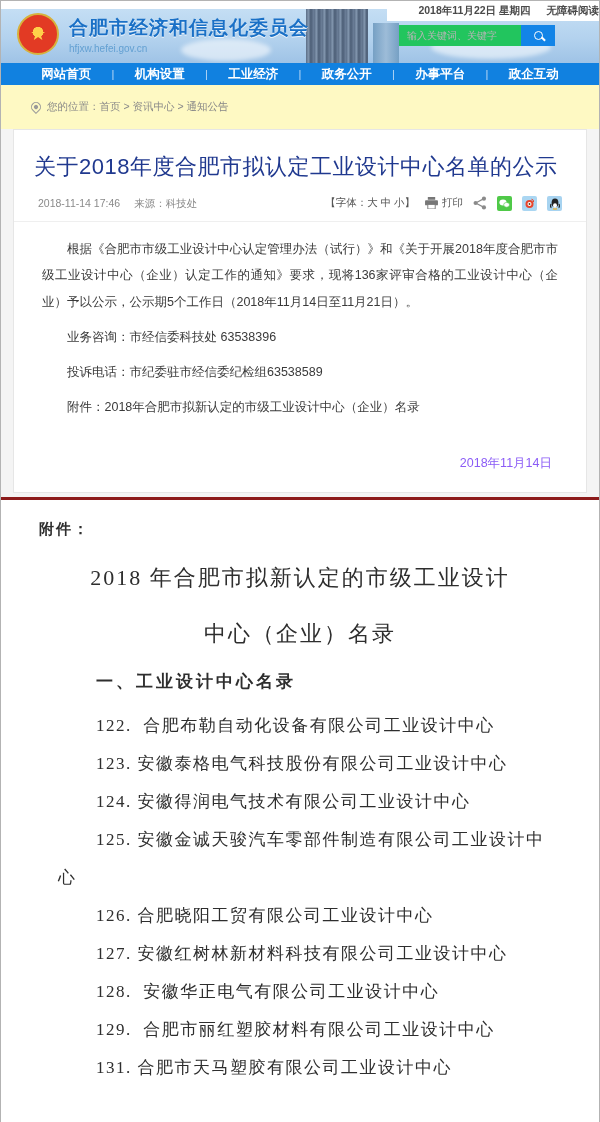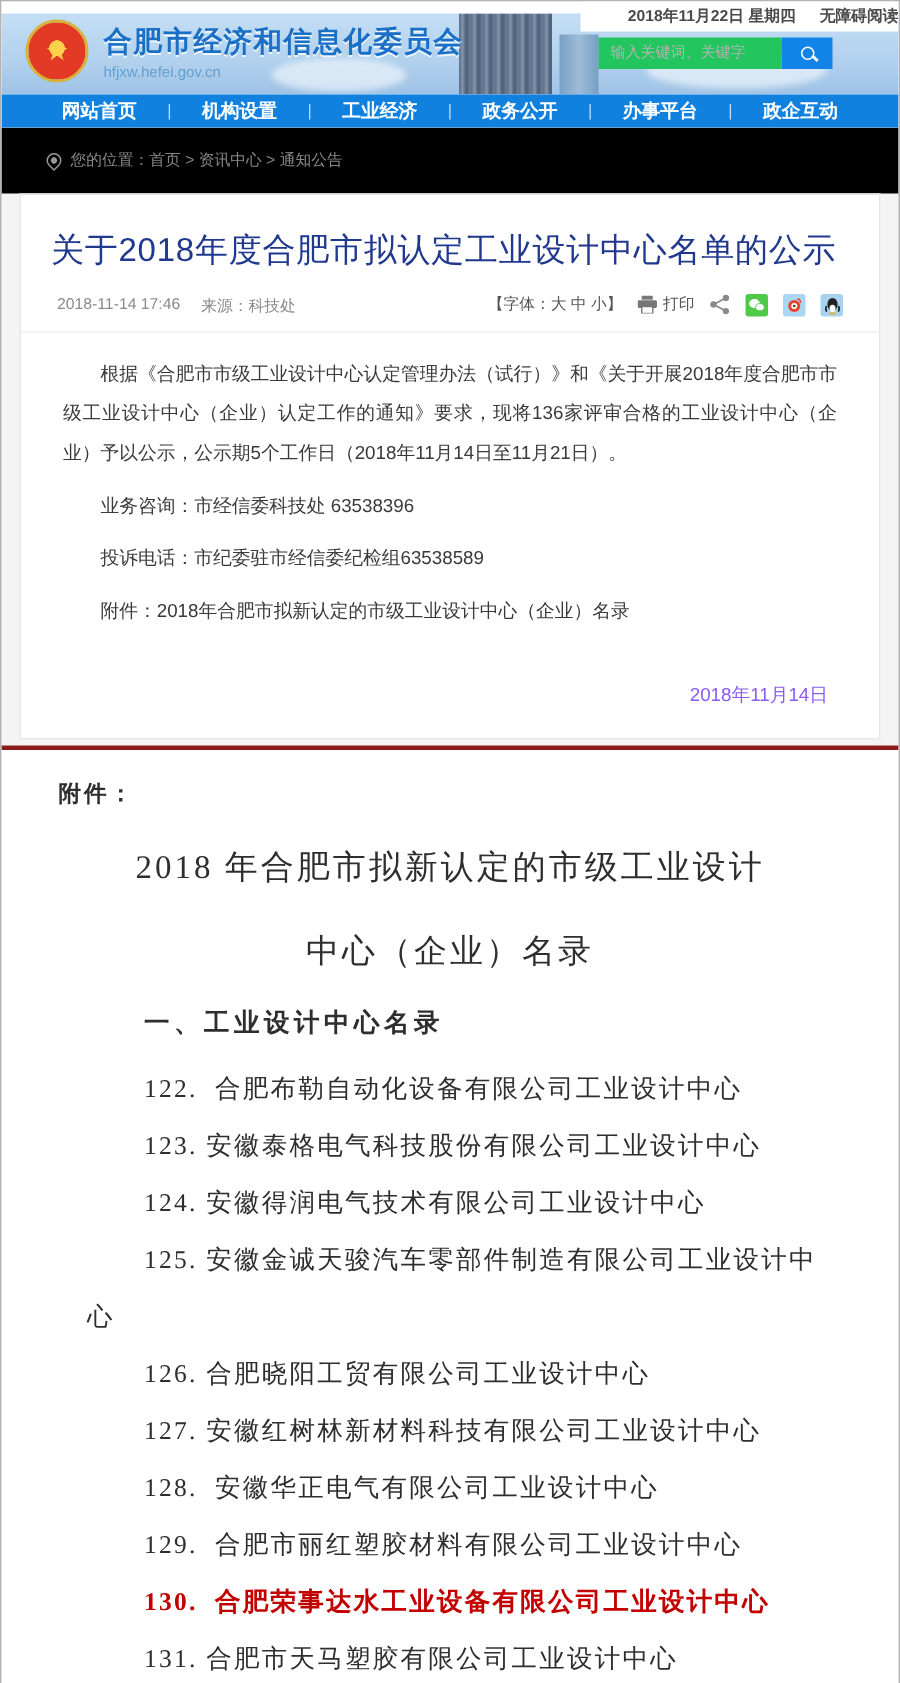--- a/index.html
+++ b/index.html
@@ -39,21 +39,21 @@
   .mag { width:9px; height:9px; border:1.6px solid #fff; border-radius:50%; position:relative; }
   .mag::after { content:""; position:absolute; width:5px; height:1.6px; background:#fff;
     transform:rotate(45deg); right:-4px; bottom:-1px; }
 
   .nav { position:absolute; bottom:0; left:0; right:0; height:22px; background:#1181e0;
     display:flex; align-items:center; justify-content:space-around; padding:0 30px; }
   .nav-item { color:#fff; font-size:12.5px; font-weight:bold; cursor:pointer; white-space:nowrap; }
   .nav-sep { color:#bcd9f5; font-size:11px; }
 
   
-  .crumb-band { height:44px; background:#000000; display:flex; align-items:center; padding-left:30px; }
+  .crumb-band { height:44px; background:#fef9c3; display:flex; align-items:center; padding-left:30px; }
   .crumb { display:flex; align-items:center; gap:6px; font-size:10.5px; color:#888; }
   .pin { width:10px; height:10px; border:1.4px solid #999; border-radius:50% 50% 50% 0;
     transform:rotate(-45deg); position:relative; }
   .pin::after { content:""; position:absolute; inset:2.4px; background:#999; border-radius:50%; }
 
   
   .card { margin:0 12px; background:#fff; border:1px solid #e6e6e6; padding:16px 0 14px; }
   .art-title { text-align:left; font-size:22px; font-weight:normal; color:#20398f;
     letter-spacing:.5px; padding:6px 20px 14px; }
   .meta { display:flex; justify-content:space-between; align-items:center;
@@ -201,18 +201,17 @@
 
     <div class="sec-head">一、工业设计中心名录</div>
     <p class="doc-item">122.  合肥布勒自动化设备有限公司工业设计中心</p>
     <p class="doc-item">123. 安徽泰格电气科技股份有限公司工业设计中心</p>
     <p class="doc-item">124. 安徽得润电气技术有限公司工业设计中心</p>
     <p class="doc-item">125. 安徽金诚天骏汽车零部件制造有限公司工业设计中心</p>
     <p class="doc-item">126. 合肥晓阳工贸有限公司工业设计中心</p>
     <p class="doc-item">127. 安徽红树林新材料科技有限公司工业设计中心</p>
     <p class="doc-item">128.  安徽华正电气有限公司工业设计中心</p>
     <p class="doc-item">129.  合肥市丽红塑胶材料有限公司工业设计中心</p>
-    <p class="doc-item highlight">130.  合肥荣事达水工业设备有限公司工业设计中心</p>
     <p class="doc-item">131. 合肥市天马塑胶有限公司工业设计中心</p>
 
   </div>
 
 </div>
 
 </body></html>

